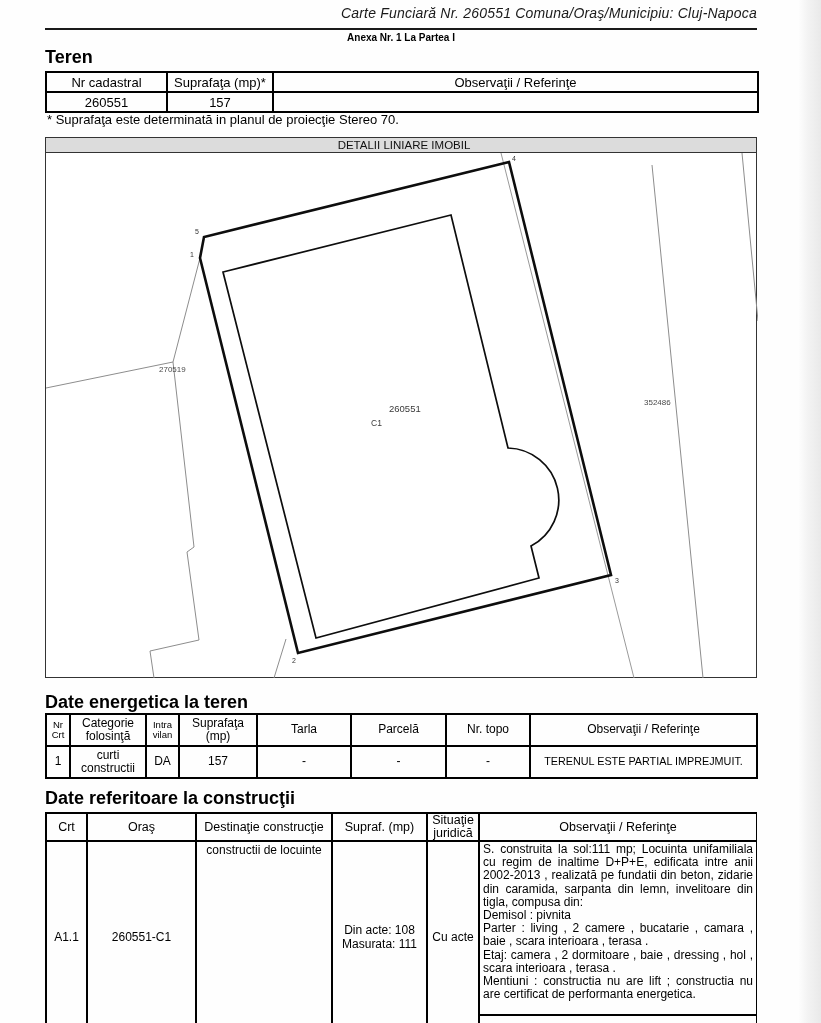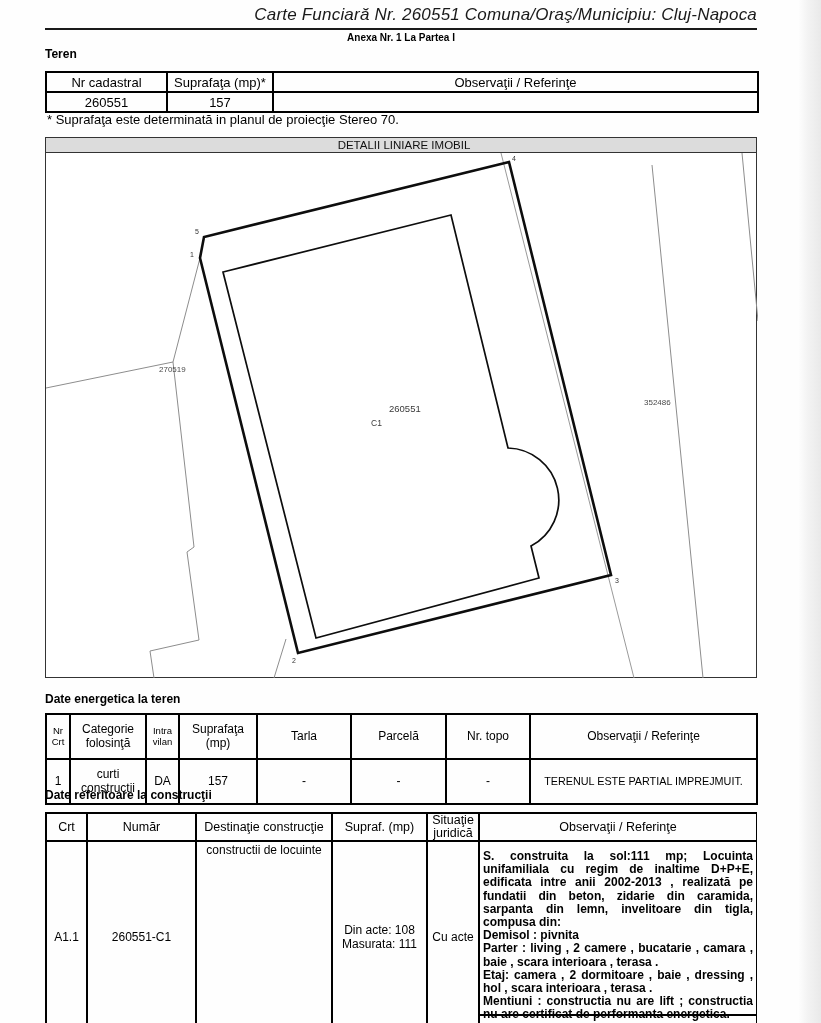--- a/index.html
+++ b/index.html
@@ -8,58 +8,58 @@
     position:relative; width:821px; height:1023px;
     background:#fefefe; overflow:hidden;
     font-family:"Liberation Sans", sans-serif; color:#000;
   }
   .edge-strip {
     position:absolute; top:0; right:0; bottom:0; width:22px;
     background:linear-gradient(to right,#fdfdfd 0%,#f3f3f3 40%,#e9e9e9 100%);
   }
   .header-note {
     position:absolute; top:5px; right:64px;
-    font-style:italic; font-size:17px; color:#1a1a1a; letter-spacing:0.2px;
+    font-style:italic; font-size:14px; color:#1a1a1a; letter-spacing:0.2px;
   }
   .top-rule { position:absolute; left:45px; width:712px; top:28px; height:2px; background:#1a1a1a; }
   .page-title {
     position:absolute; left:45px; width:712px; top:32px;
     text-align:center; font-weight:bold; font-size:10px;
   }
-  .sec-heading { position:absolute; left:45px; font-weight:bold; font-size:12px; }
+  .sec-heading { position:absolute; left:45px; font-weight:bold; font-size:18px; }
   table { border-collapse:collapse; table-layout:fixed; width:712px; }
   td, th { border:2px solid #000; font-weight:normal; text-align:center; overflow:hidden; padding:0 2px; }
   .t1 { position:absolute; left:45px; top:71px; }
   .t1 th { height:20px; font-size:13px; }
   .t1 td { height:20px; font-size:13px; }
   .footnote { position:absolute; left:47px; top:112px; font-size:13px; }
   .map-titlebar {
     position:absolute; left:45px; top:137px; width:712px; height:16px;
     background:#dcdcdc; border:1px solid #333;
     text-align:center; font-size:11.5px; line-height:14px; color:#111;padding-left:6px;
   }
   .map-box {
     position:absolute; left:45px; top:153px; width:712px; height:525px;
     border:1px solid #333; border-top:none; background:#fff;
   }
   .t2 { position:absolute; left:45px; top:713px; }
   .t2 th, .t2 td { font-size:12px; line-height:13.5px; }
   .t2 .small-h { font-size:9.5px; line-height:10.5px; }
-  .t2 tr { height:45px; }
+  .t2 tr { height:32px; }
   .t2 .obs-cell { font-size:10.8px; text-align:center; padding:0 1px; }
   .t3-wrap {
     position:absolute; left:45px; top:812px; width:712px; height:211px; overflow:hidden;
   }
   .t3 th { height:27px; font-size:12.5px; line-height:13px; }
   .t3 td { height:192px; font-size:12px; vertical-align:middle; }
   .t3 .top-cell { vertical-align:top; padding-top:2px; line-height:13.5px; }
   .obs-block {
     height:174px; border-bottom:2px solid #000;
-    padding:8px 3px; text-align:justify;
-    font-size:12px; line-height:13.2px;font-weight:bold;
+    padding:1px 3px; text-align:justify;
+    font-size:12px; line-height:13.2px;
   }
   .obs-block p { text-align:justify; }
   svg text { font-family:"Liberation Sans", sans-serif; }
 </style>
 </head>
 <body>
 
 <div class="page">
 
   <div class="edge-strip"></div>
@@ -166,21 +166,21 @@
         <col style="width:41px">
           <col style="width:109px">
           <col style="width:136px">
         <col style="width:95px">
           <col style="width:52px">
           <col style="width:278px">
       </colgroup>
       <tbody>
           <tr>
         <th>Crt</th>
-        <th>Număr</th>
+        <th>Oraş</th>
         <th>Destinaţie construcţie</th>
         <th>Supraf. (mp)</th>
         <th>Situaţie juridică</th>
         <th>Observaţii / Referinţe</th>
       </tr>
       <tr>
         <td>A1.1</td>
         <td>260551-C1</td>
         <td class="top-cell">constructii de locuinte</td>
         <td>

